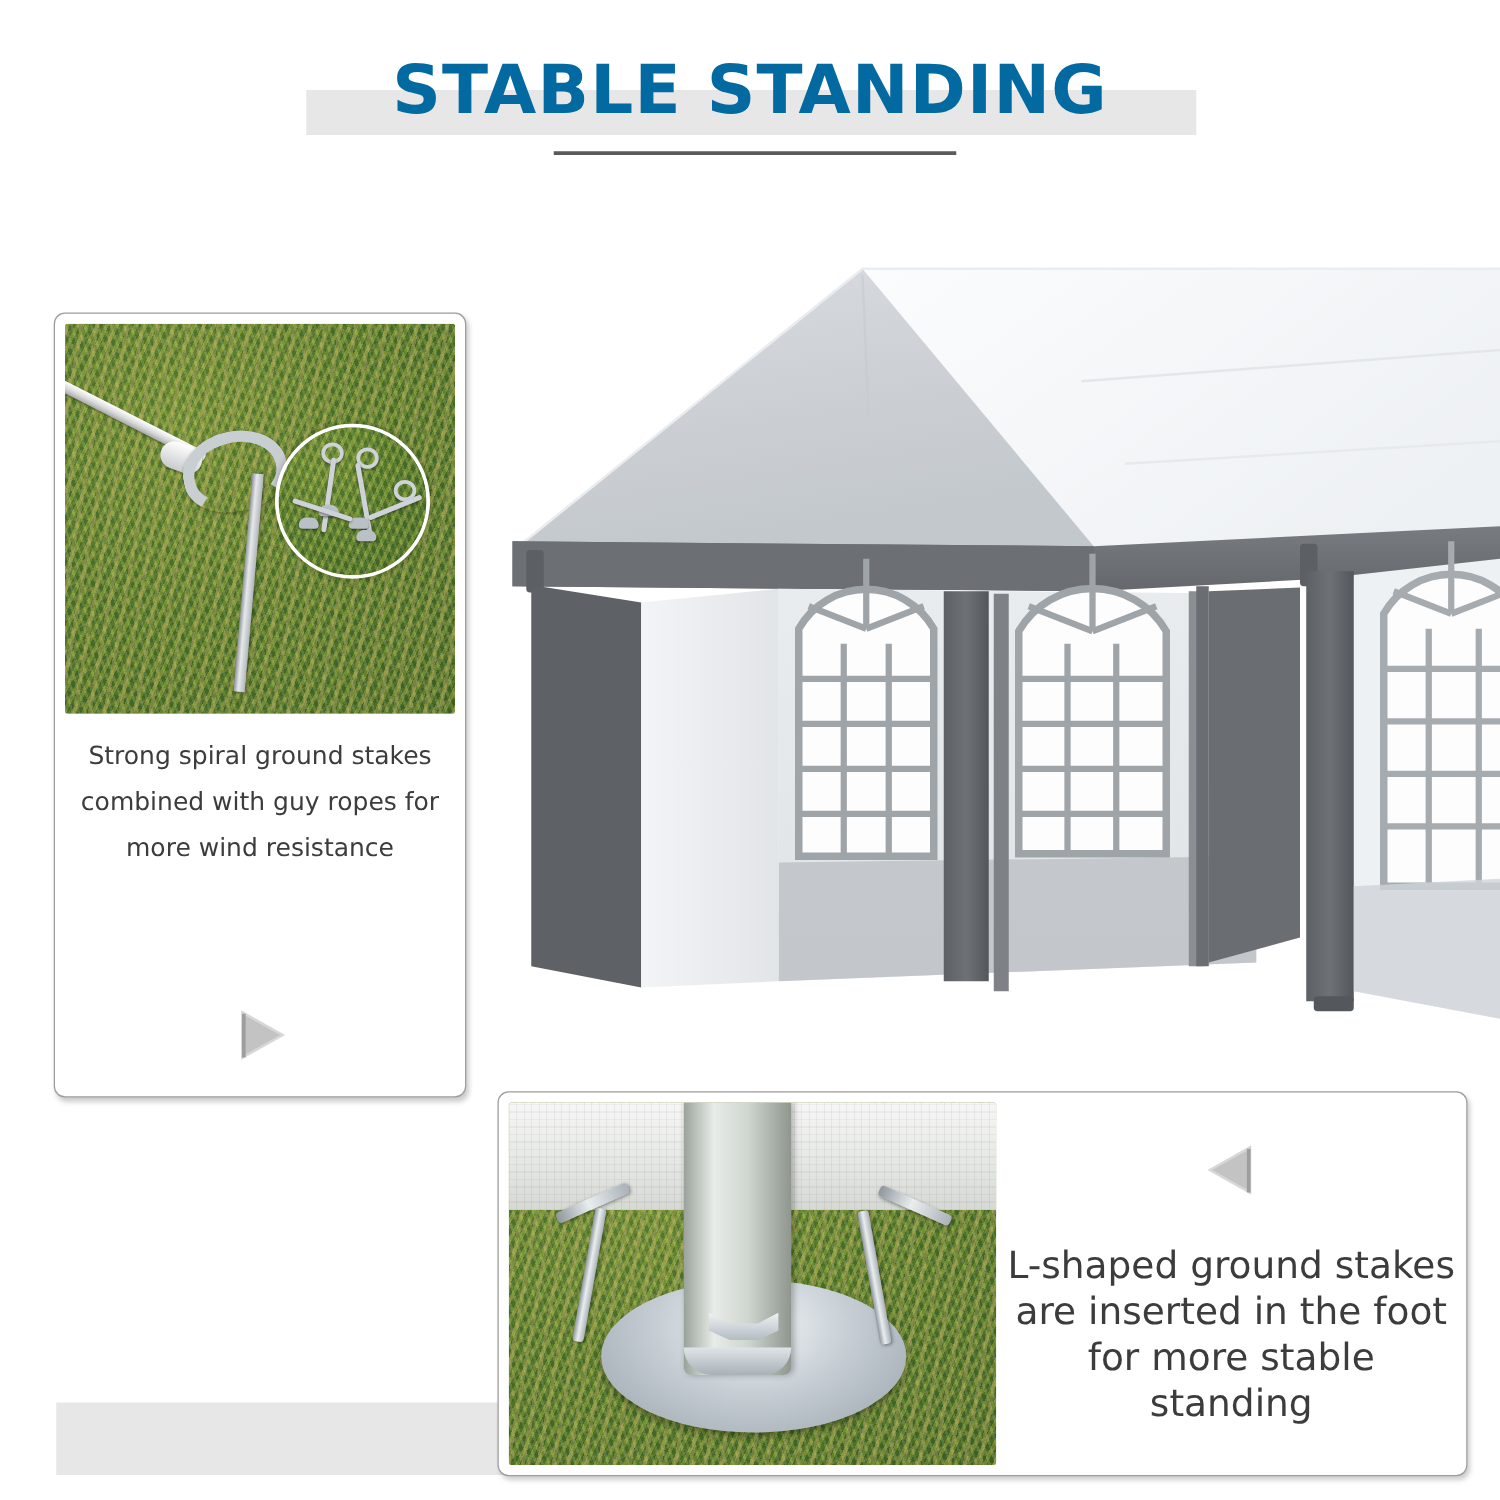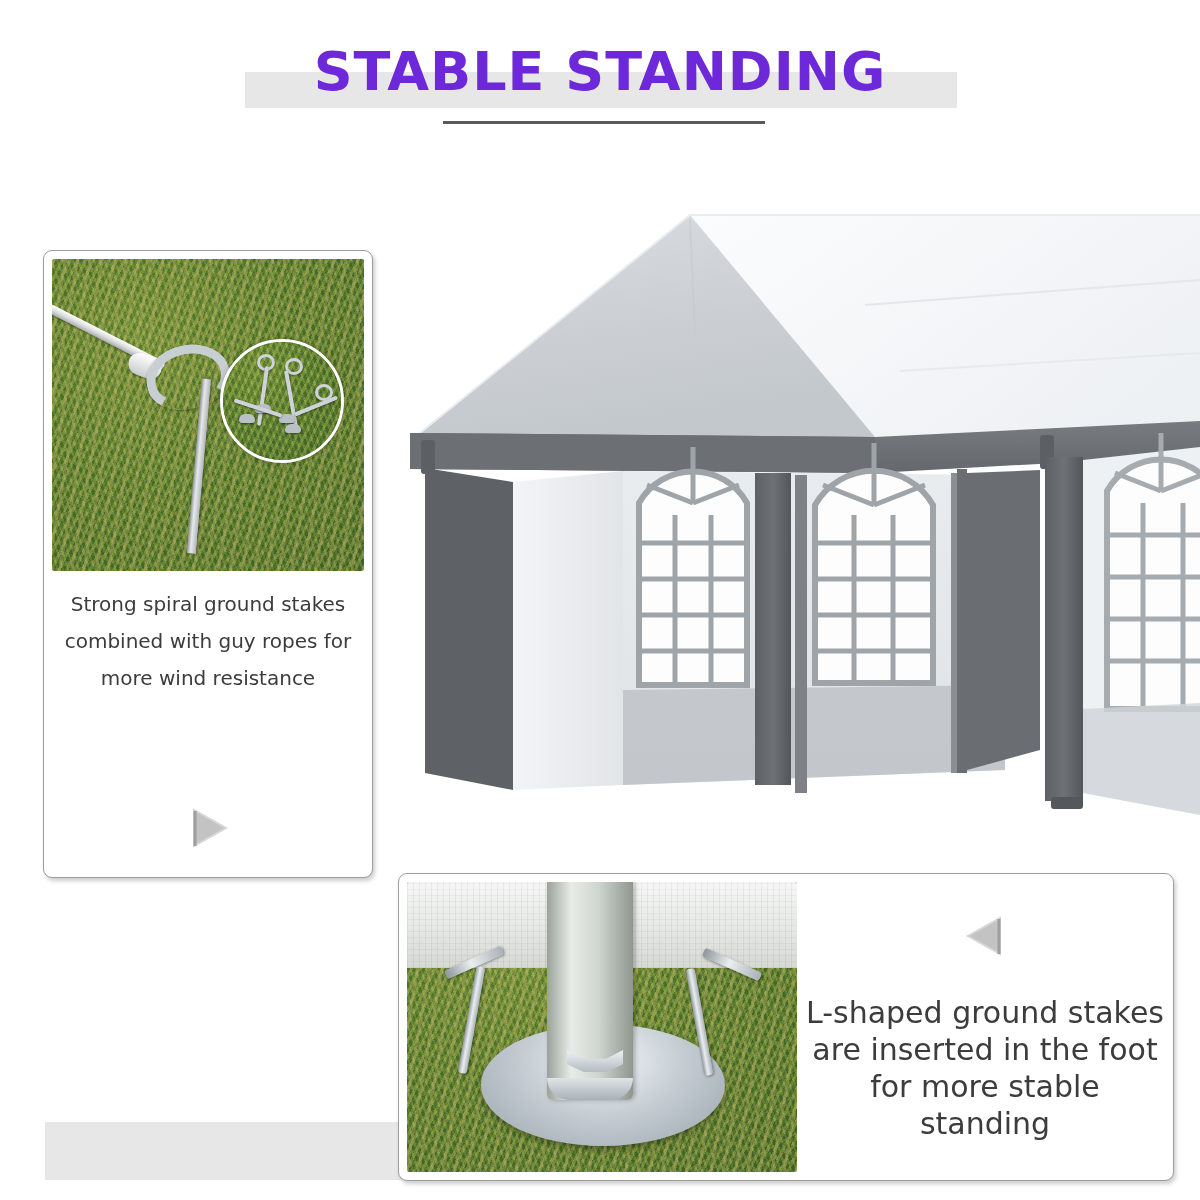--- a/index.html
+++ b/index.html
@@ -12,21 +12,21 @@
   
   #header{position:absolute;left:0;top:0;width:1200px;height:150px;}
   #title-band{
     position:absolute;left:245px;top:72px;width:712px;height:36px;
     background:#e7e7e7;
   }
   #page-title{
     position:absolute;left:0;top:40px;width:1200px;
     text-align:center;
     font-size:54px;font-weight:bold;letter-spacing:1px;
-    color:#6d28d9;
+    color:#0369a1;
     font-family:"DejaVu Sans","Liberation Sans",sans-serif;
     white-space:nowrap;
   }
   #title-rule{
     position:absolute;left:443px;top:121px;width:322px;height:3px;
     background:#5a5a5a;
   }
 
   
   #bottom-band{

